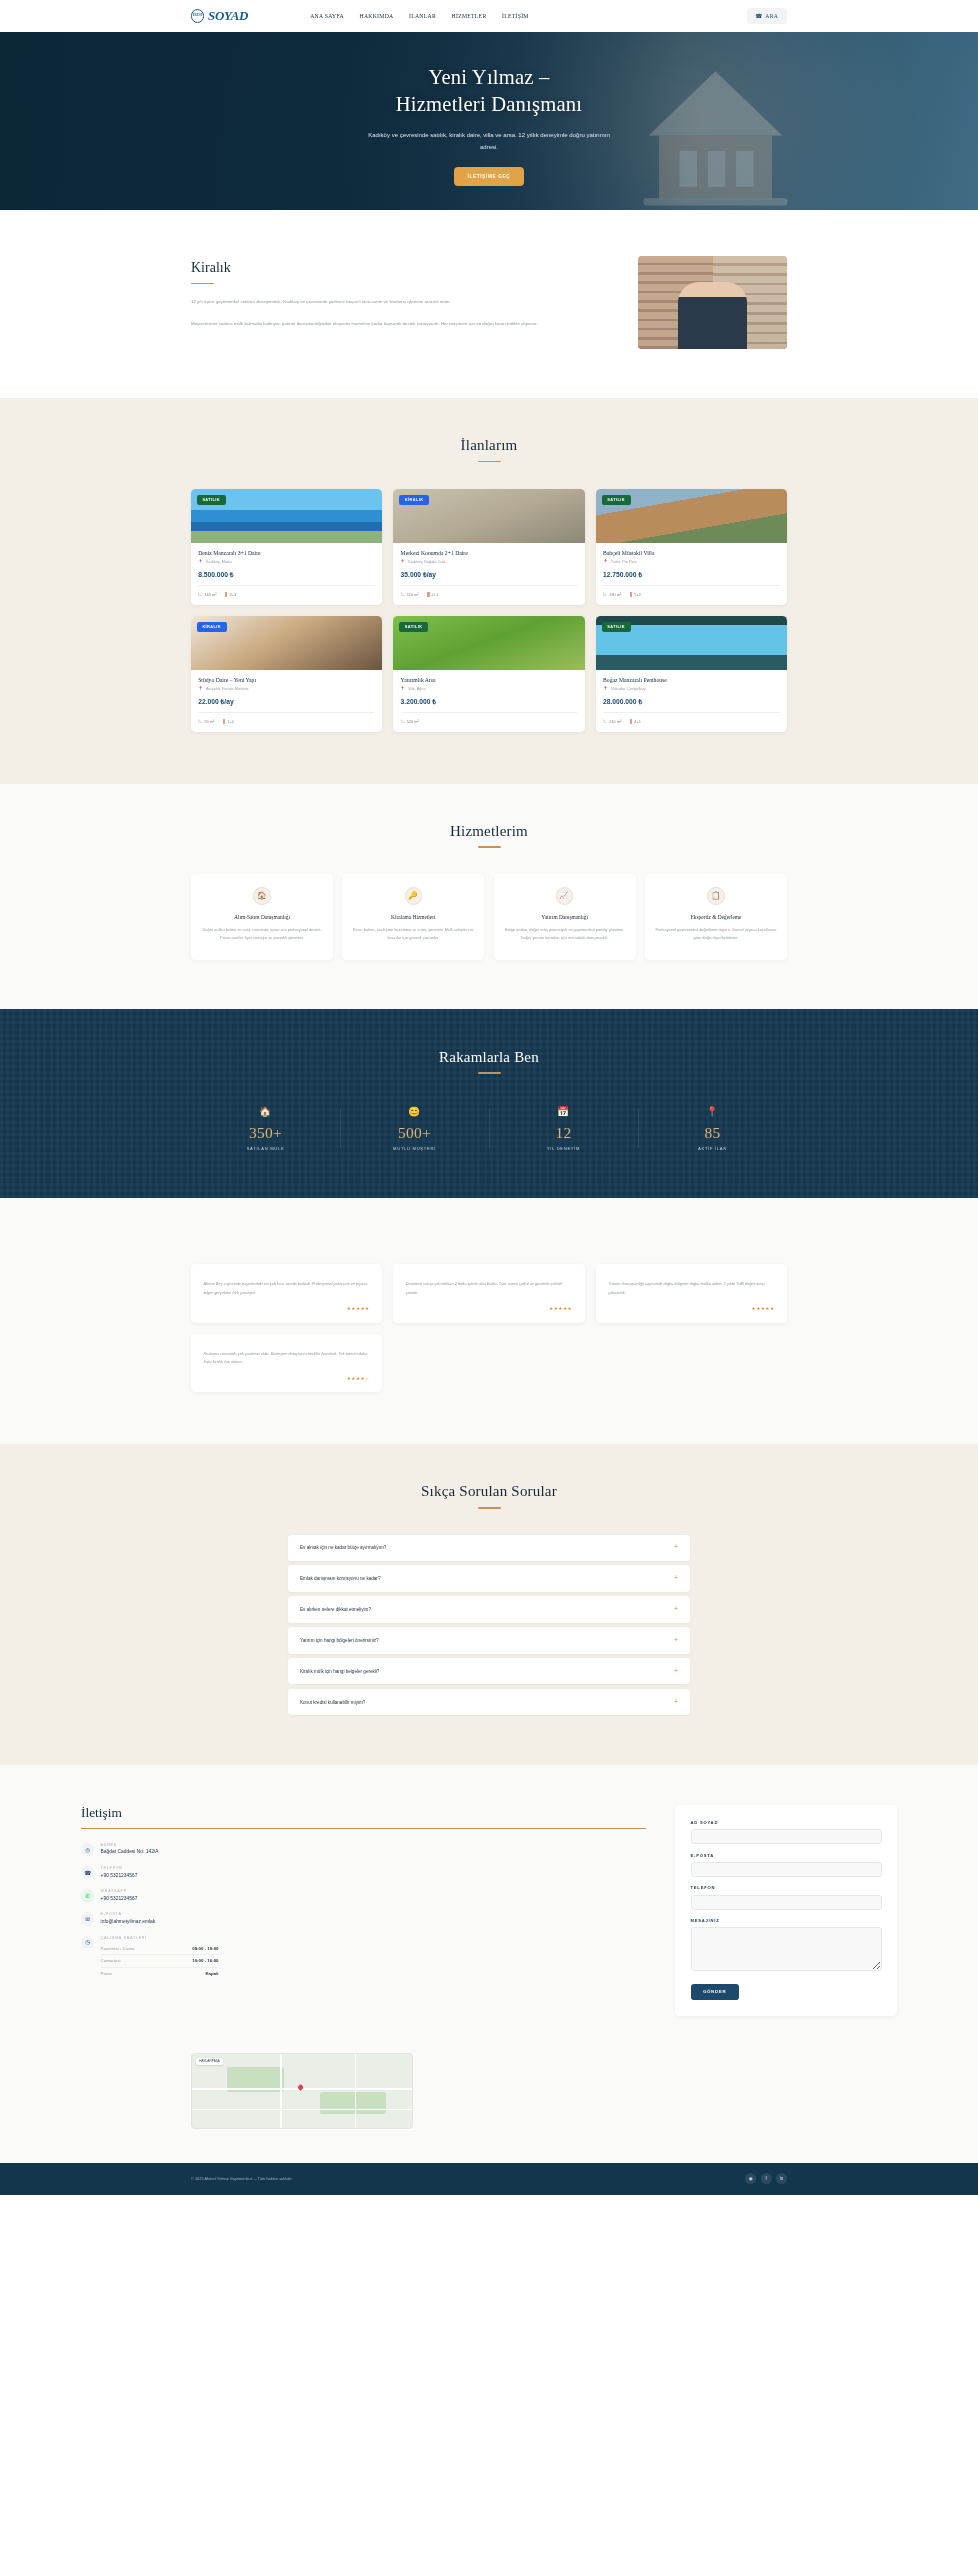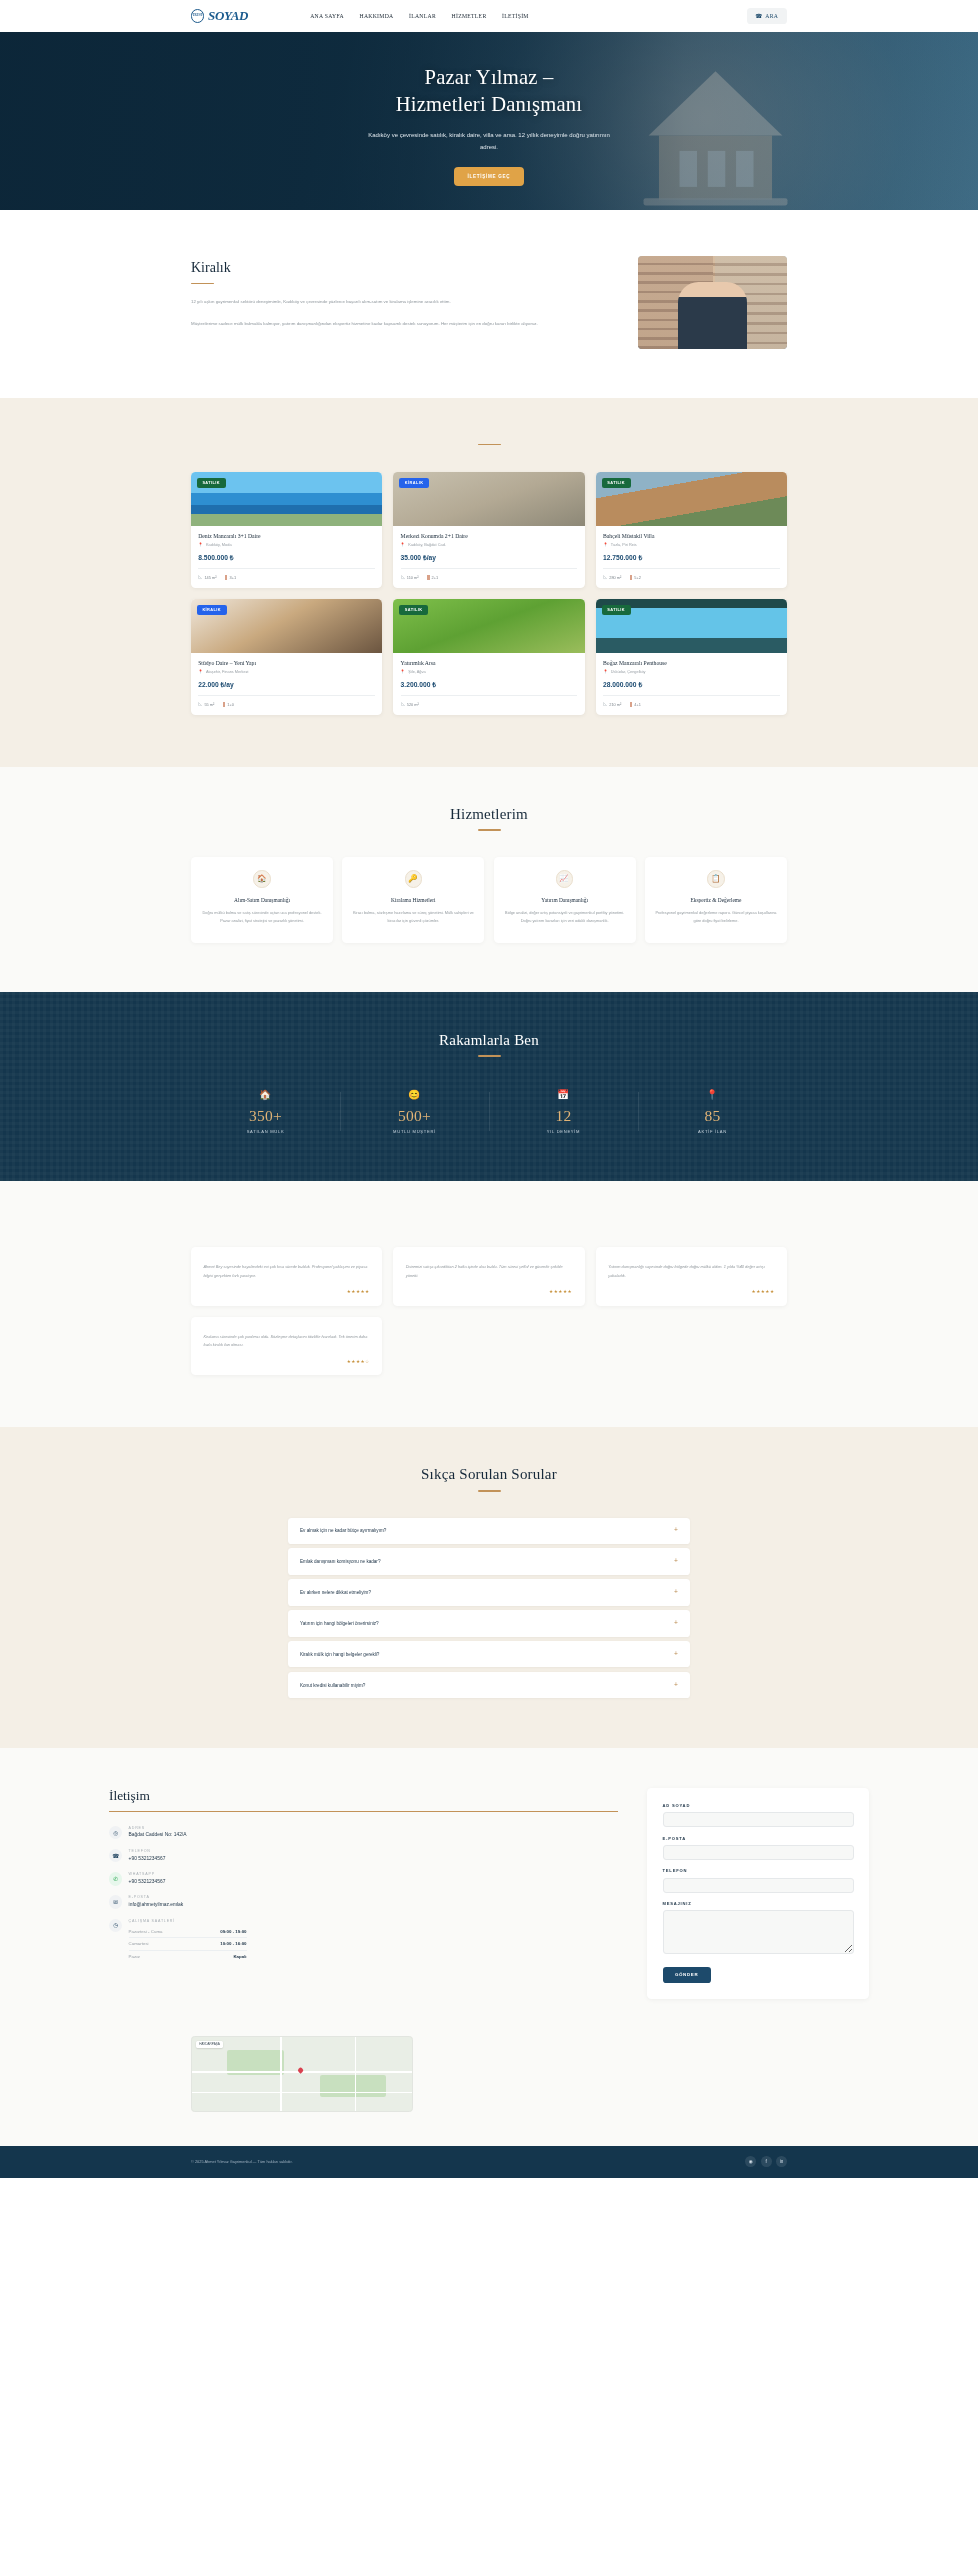--- a/index.html
+++ b/index.html
@@ -266,21 +266,21 @@
     background: #ffffff; border-radius: 3.6px;
     padding: 9.8px 12px;
     display: flex; align-items: center; justify-content: space-between;
     box-shadow: 0 0.5px 2.6px rgba(0,0,0,0.045);
     cursor: pointer;
   }
   .faq-q { font-size: 4.6px; color: #23384b; }
   .faq-plus { color: #bb8c52; font-size: 6.7px; line-height: 1; }
 
   
-  .contact { background: #fafaf8; padding: 40px 109px 31px; display: flex; gap: 29px; align-items: flex-start; }
+  .contact { background: #fafaf8; padding: 40px 81px 31px; display: flex; gap: 29px; align-items: flex-start; }
   .contact-left { flex: 1 1 0; }
   .contact-left h2 {
     font-family: "Liberation Serif", serif; font-weight: normal;
     font-size: 13.4px; color: #17293a;
   }
   .hline { height: 1px; background: #c29258; margin-top: 7.2px; }
   .cinfo { margin-top: 13.4px; display: flex; flex-direction: column; gap: 9.8px; }
   .crow { display: flex; gap: 6.2px; align-items: flex-start; }
   .cicon {
     width: 13.4px; height: 13.4px; border-radius: 50%;
@@ -385,21 +385,21 @@
     <polygon points="180,25 310,150 50,150" fill="#e9dfd4" opacity="0.85"></polygon>
     <rect x="70" y="150" width="220" height="125" fill="#e3c9ae" opacity="0.8"></rect>
     <rect x="110" y="180" width="34" height="70" fill="#f4efe9" opacity="0.9"></rect>
     <rect x="165" y="180" width="34" height="70" fill="#f4efe9" opacity="0.9"></rect>
     <rect x="220" y="180" width="34" height="70" fill="#f4efe9" opacity="0.9"></rect>
     <rect x="40" y="272" width="280" height="14" rx="4" fill="#d8d2ca" opacity="0.8"></rect>
   </svg>
   <div class="hero-overlay"></div>
   <div class="hero-inner">
     <h1>
-      <span>Pazar Yılmaz –</span><br>
+      <span>Yeni Yılmaz –</span><br>
       <span>Hizmetleri Danışmanı</span>
     </h1>
     <p>Kadıköy ve çevresinde satılık, kiralık daire, villa ve arsa. 12 yıllık deneyimle doğru yatırımın adresi.</p>
     <div><button class="hero-btn">İLETİŞİME GEÇ</button></div>
   </div>
 </section>
 
 <section class="about">
   <div class="about-left">
     <h2>Kiralık</h2>
@@ -409,20 +409,21 @@
   </div>
   <div class="about-img">
     <div class="bldg"></div>
       <div class="bldg2"></div>
       <div class="person"></div>
   </div>
 </section>
 
 <section class="listings">
   <div class="sec-head">
+    <div class="sec-title">İlanlarım</div>
     <div class="rule"></div>
   </div>
   <div class="cards-grid" id="listings-grid">
   <div class="lcard">
     <div class="lcard-img img-sea">
       <div class="badge sale">SATILIK</div>
     </div>
     <div class="lcard-body">
       <div class="lcard-title">Deniz Manzaralı 3+1 Daire</div>
       <div class="lcard-loc">

